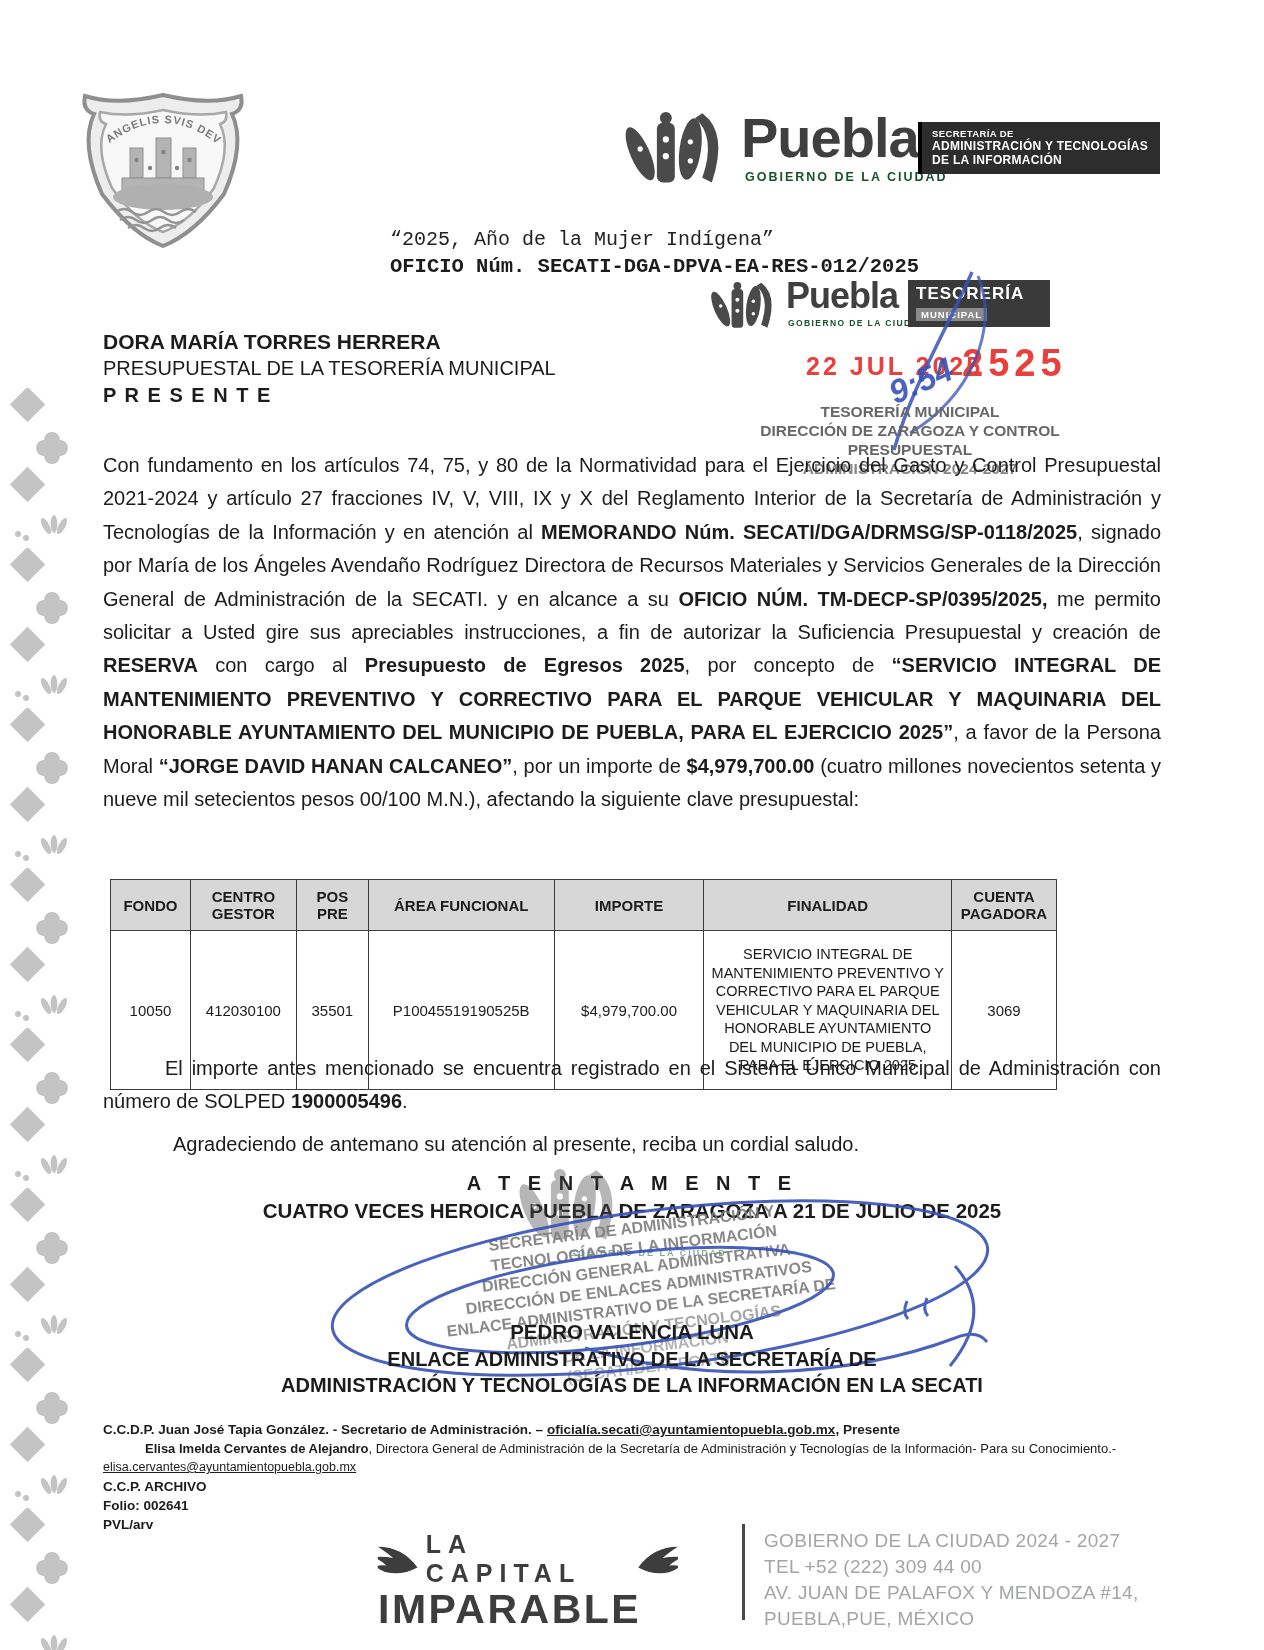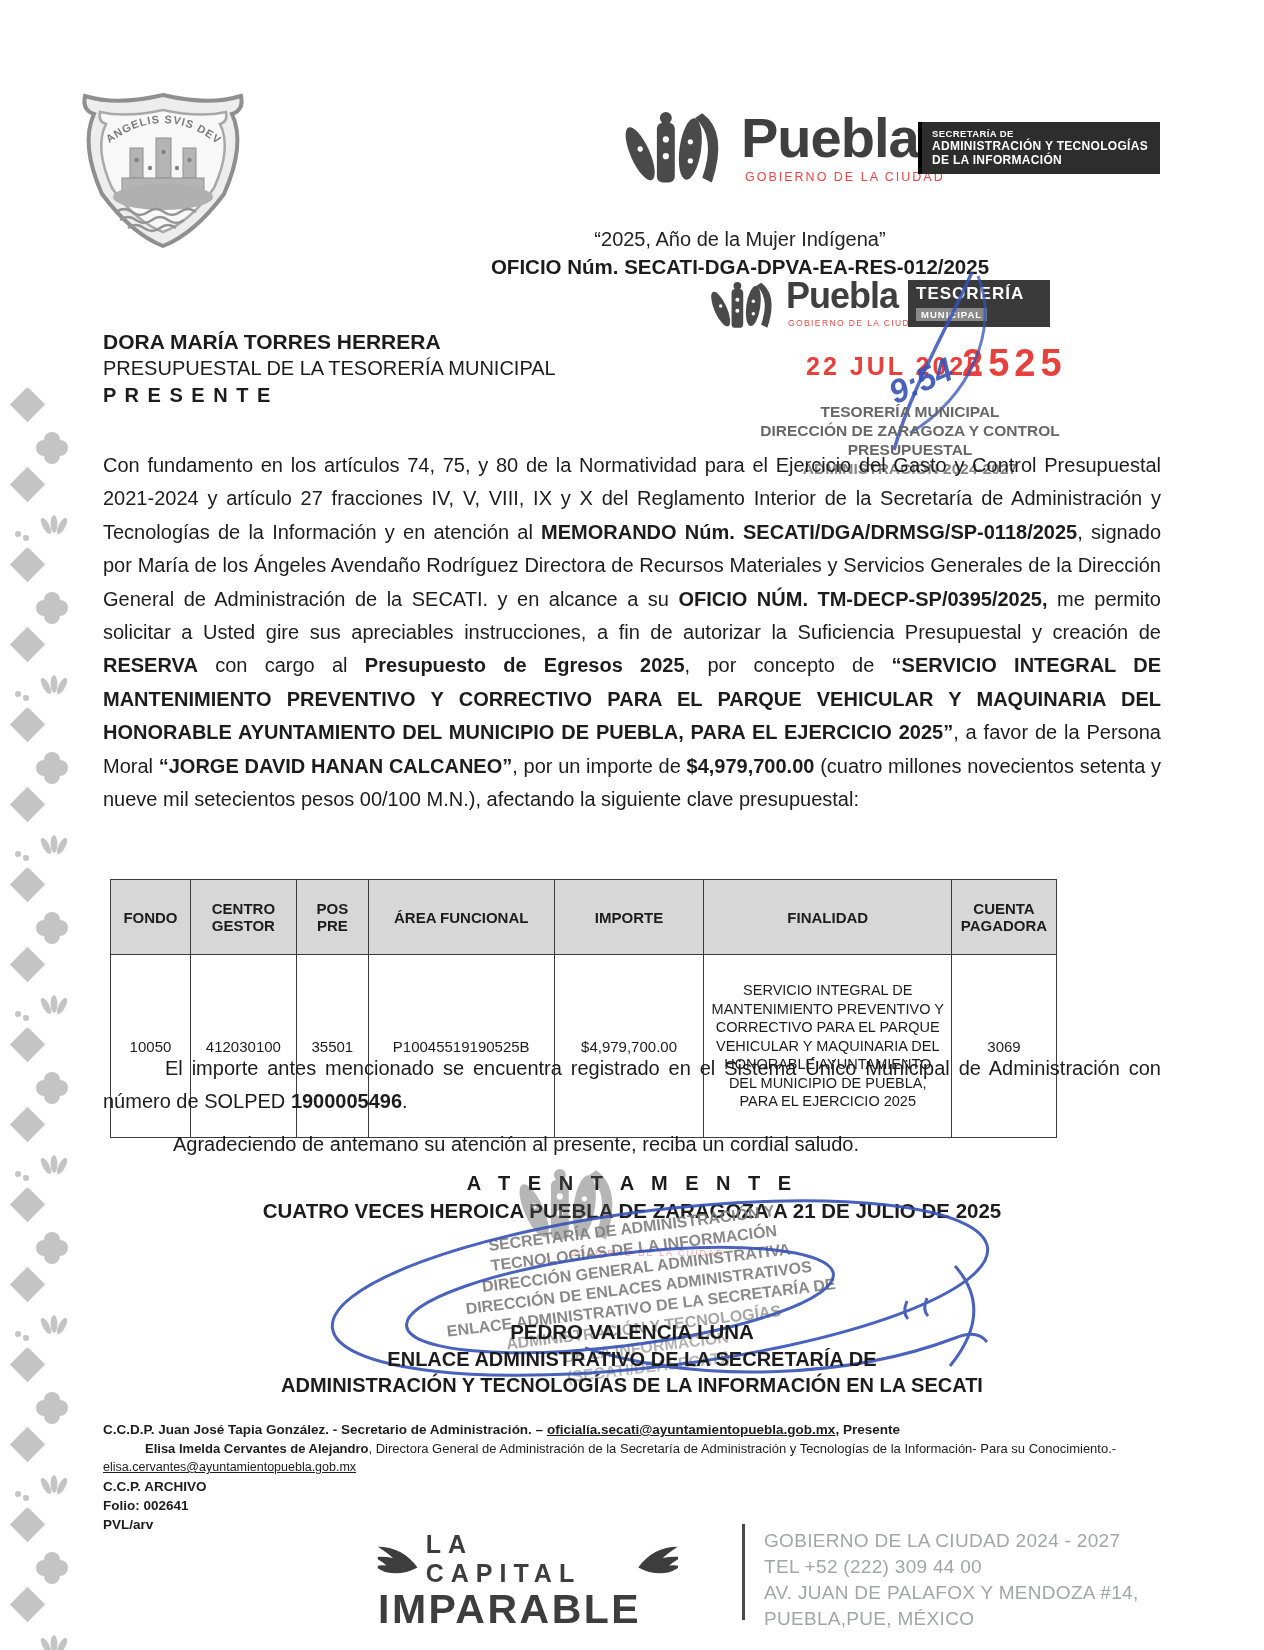--- a/index.html
+++ b/index.html
@@ -5,44 +5,44 @@
   html,body{margin:0;padding:0;background:#e9e9e9;}
   .page{
     position:relative;width:1264px;height:1650px;margin:0 auto;
     background:#ffffff;overflow:hidden;
     font-family:"Liberation Sans",sans-serif;color:#1c1c1c;
   }
   .abs{position:absolute;}
   b,.b{font-weight:bold;}
   
   .brand-word{font-weight:800;color:#3f3f3f;letter-spacing:-1px;line-height:1;}
-  .brand-sub{font-weight:normal;color:#ef4444;letter-spacing:2px;}
+  .brand-sub{font-weight:bold;color:#14532d;letter-spacing:2px;}
   .badge{background:#2d2d2d;color:#fff;border-left:5px solid #2d2d2d;}
   .badge .l1{font-size:9.5px;font-weight:bold;letter-spacing:.4px;}
   .badge .l2{font-size:12px;font-weight:800;letter-spacing:.3px;}
-  .quote-block{text-align:center;}
+  .quote-block{text-align:left;font-family:Liberation Mono, monospace;}
   .quote{font-size:20px;color:#222;}
   .oficio{font-size:20.5px;font-weight:bold;margin-top:4px;}
   
   .tes-badge{background:#3a3a3a;color:#fff;padding:4px 8px 5px 8px;}
   .tes-badge .t1{font-size:17px;font-weight:800;letter-spacing:1px;}
   .tes-badge .t2{font-size:9.5px;font-weight:bold;background:#8a8a8a;display:inline-block;padding:1px 5px;margin-top:2px;letter-spacing:1px;}
   .red-date{color:#e8403c;font-weight:bold;font-size:25px;letter-spacing:3px;}
   .red-num{color:#e8403c;font-weight:bold;font-size:38px;letter-spacing:5px;}
   .pen-time{color:#3652b8;font-size:33px;font-style:italic;font-weight:bold;transform:rotate(-24deg);opacity:.9;}
   .office-lines{width:420px;text-align:center;color:#676767;font-weight:bold;font-size:15.5px;line-height:19px;}
   
   .recipient{font-size:20px;line-height:27px;}
   .recipient .name{font-size:21px;font-weight:bold;}
   .presente{font-weight:bold;letter-spacing:1.5px;}
   .bodytext{width:1058px;font-size:20px;line-height:33.4px;text-align:justify;}
   .indent{text-indent:62px;}
   
   table.clave{border-collapse:collapse;width:947px;font-size:15px;}
-  table.clave th,table.clave td{border:1.6px solid #3c3c3c;text-align:center;vertical-align:middle;padding:16px 5px;margin-left:24px;}
+  table.clave th,table.clave td{border:1.6px solid #3c3c3c;text-align:center;vertical-align:middle;padding:4px 5px;margin-left:24px;}
   table.clave th{background:#d7d7d7;font-size:15px;font-weight:bold;height:42px;line-height:17px;}
   table.clave td{height:150px;}
   td.finalidad{font-size:14.5px;line-height:18.5px;padding:6px 10px;}
   
   .center{width:1058px;text-align:center;}
   .atent{font-weight:bold;font-size:20px;letter-spacing:6px;}
   .placedate{font-weight:bold;font-size:20.5px;}
   .sig-stamp{color:#7d7d7d;font-weight:bold;font-size:16px;line-height:20px;
     text-align:center;transform:rotate(-7deg);opacity:.9;}
   .signer{font-weight:bold;font-size:20.5px;}

